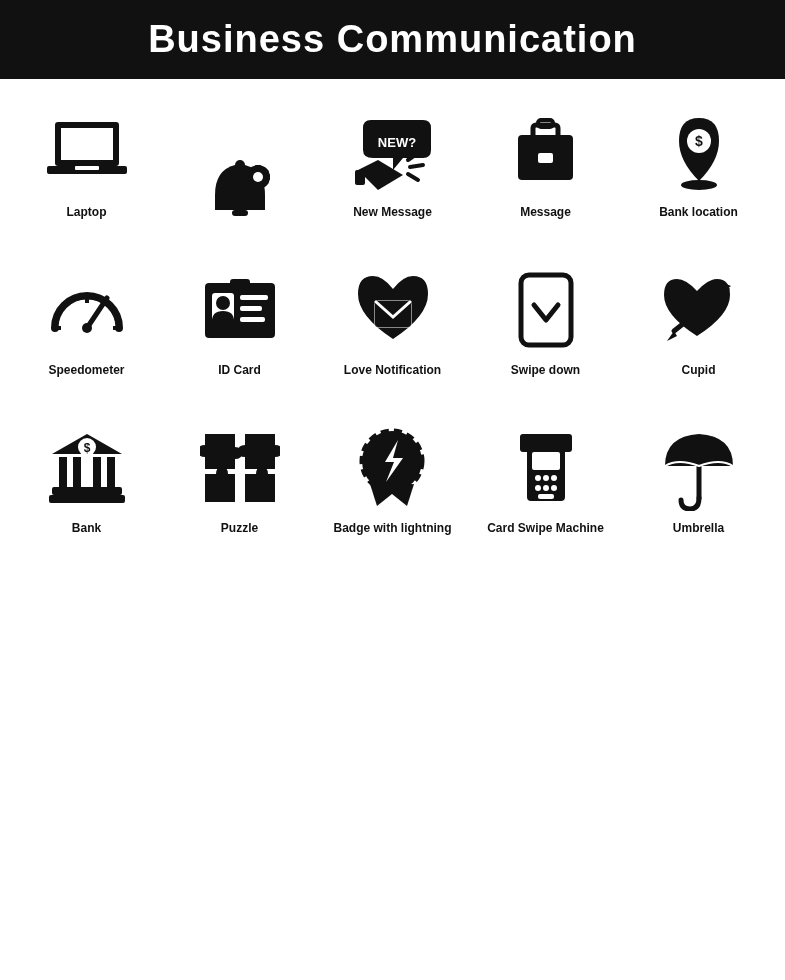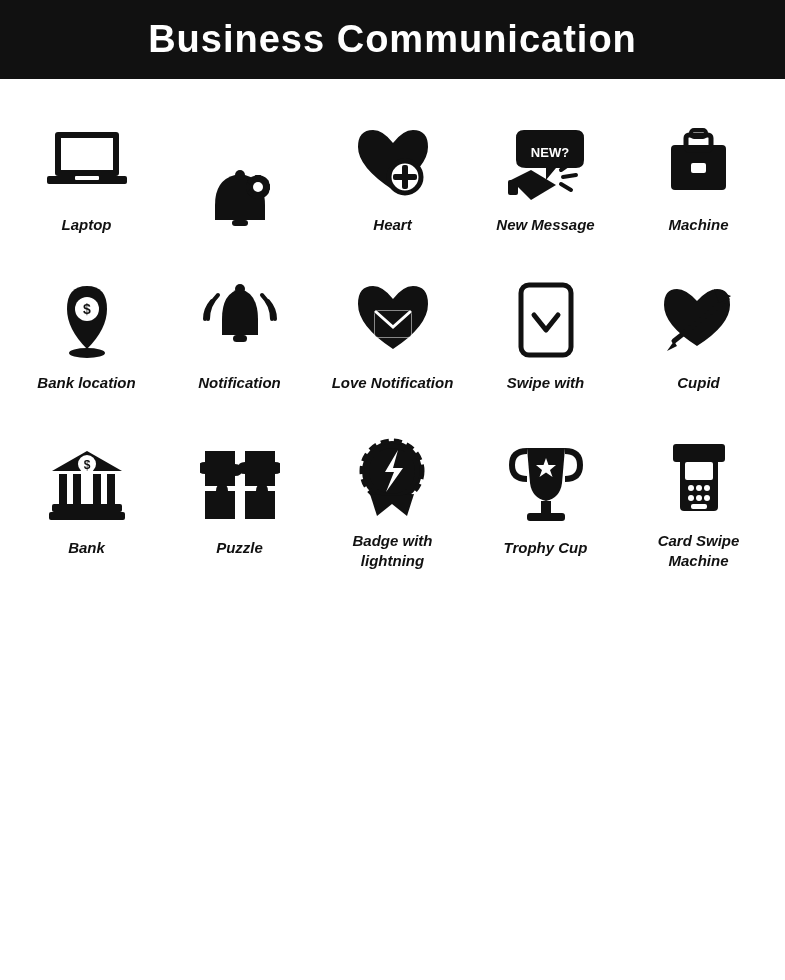--- a/index.html
+++ b/index.html
@@ -10,21 +10,20 @@
       font-family: Arial, sans-serif;
       display: flex;
       flex-direction: column;
       align-items: center;
     }
     .header {
       width: 100%;
       background: #111;
       padding: 18px 0;
       text-align: center;
-      margin-bottom: 10px;
     }
     .header h1 {
       color: #fff;
       font-size: 38px;
       font-weight: 900;
       letter-spacing: 1px;
     }
     .grid {
       display: grid;
       grid-template-columns: repeat(5, 1fr);
@@ -41,27 +40,26 @@
       gap: 8px;
     }
     .icon-wrap {
       width: 90px;
       height: 90px;
       display: flex;
       align-items: center;
       justify-content: center;
     }
     .icon-label {
-      font-size: 15px;
+      font-size: 12px;
       font-weight: 600;
       color: #111;
       text-align: center;
       line-height: 1.3;
       min-height: 32px;
-      font-style: italic;
     }
     svg {
       fill: #111;
     }
   </style>
 </head>
 <body>
 
 <div class="header">
   <h1>Business Communication</h1>
@@ -96,32 +94,20 @@
         <rect x="46" y="19" width="4" height="6" rx="1"></rect>
         <rect x="66" y="19" width="4" height="6" rx="1"></rect>
         <rect x="48.5" y="12.5" width="4" height="6" rx="1" transform="rotate(45 50.5 15.5)"></rect>
         <rect x="63.5" y="25.5" width="4" height="6" rx="1" transform="rotate(45 65.5 28.5)"></rect>
         <rect x="48.5" y="25.5" width="4" height="6" rx="1" transform="rotate(-45 50.5 28.5)"></rect>
         <rect x="63.5" y="12.5" width="4" height="6" rx="1" transform="rotate(-45 65.5 15.5)"></rect>
       </svg>
     </div>
   </div>
 
-  <div class="icon-item">
-    <div class="icon-wrap">
-      <svg width="80" height="75" viewBox="0 0 80 75">
-        <path d="M40 65 Q5 42 5 22 Q5 5 20 5 Q30 5 40 18 Q50 5 60 5 Q75 5 75 22 Q75 42 40 65 Z"></path>
-
-        <circle cx="52" cy="52" r="16" fill="#fff" stroke="#111" stroke-width="5"></circle>
-        <rect x="49" y="40" width="6" height="24" rx="2" fill="#111"></rect>
-        <rect x="40" y="49" width="24" height="6" rx="2" fill="#111"></rect>
-      </svg>
-    </div>
-    <div class="icon-label">Heart</div>
-  </div>
 
   <div class="icon-item">
     <div class="icon-wrap">
       <svg width="80" height="75" viewBox="0 0 80 75">
 
         <path d="M10 5 L70 5 Q78 5 78 13 L78 35 Q78 43 70 43 L50 43 L40 55 L40 43 L20 43 Q10 43 10 35 L10 13 Q10 5 18 5 Z" fill="#111"></path>
         <text x="44" y="32" font-size="13" font-weight="900" fill="#fff" text-anchor="middle" font-family="Arial">NEW?</text>
 
         <path d="M5 55 L25 45 L50 60 L25 75 Z" fill="#111"></path>
         <rect x="2" y="55" width="10" height="15" rx="2" fill="#111"></rect>
@@ -137,58 +123,77 @@
   <div class="icon-item">
     <div class="icon-wrap">
       <svg width="75" height="75" viewBox="0 0 75 75">
         <rect x="10" y="20" width="55" height="45" rx="4"></rect>
         <rect x="25" y="10" width="25" height="15" rx="3" fill="none" stroke="#111" stroke-width="5"></rect>
         <rect x="30" y="38" width="15" height="10" rx="2" fill="#fff"></rect>
 
         <rect x="30" y="5" width="15" height="7" rx="3" fill="none" stroke="#111" stroke-width="4"></rect>
       </svg>
     </div>
-    <div class="icon-label">Machine</div>
+    <div class="icon-label">Message</div>
   </div>
 
 
   <div class="icon-item">
     <div class="icon-wrap">
       <svg width="80" height="78" viewBox="0 0 80 78">
 
         <path d="M40 5 Q20 5 20 28 Q20 48 40 68 Q60 48 60 28 Q60 5 40 5 Z"></path>
         <circle cx="40" cy="28" r="12" fill="#fff"></circle>
 
         <text x="40" y="33" font-size="14" font-weight="900" fill="#111" text-anchor="middle" font-family="Arial">$</text>
 
         <ellipse cx="40" cy="72" rx="18" ry="5" fill="#111"></ellipse>
       </svg>
     </div>
     <div class="icon-label">Bank location</div>
   </div>
 
-
-
-  <div class="icon-item">
-    <div class="icon-wrap">
-      <svg width="80" height="78" viewBox="0 0 80 78">
-
-        <path d="M12 20 Q5 28 5 38" fill="none" stroke="#111" stroke-width="4" stroke-linecap="round"></path>
-        <path d="M18 14 Q8 24 8 38" fill="none" stroke="#111" stroke-width="4" stroke-linecap="round"></path>
-
-        <path d="M68 20 Q75 28 75 38" fill="none" stroke="#111" stroke-width="4" stroke-linecap="round"></path>
-        <path d="M62 14 Q72 24 72 38" fill="none" stroke="#111" stroke-width="4" stroke-linecap="round"></path>
-
-        <path d="M40 8 Q22 12 22 38 L22 54 L58 54 L58 38 Q58 12 40 8 Z"></path>
-        <rect x="33" y="54" width="14" height="7" rx="3.5"></rect>
-        <circle cx="40" cy="8" r="5"></circle>
-      </svg>
-    </div>
-    <div class="icon-label">Notification</div>
-  </div>
+  <div class="icon-item">
+    <div class="icon-wrap">
+      <svg width="80" height="75" viewBox="0 0 80 75">
+
+        <path d="M8 55 A32 32 0 0 1 72 55" fill="none" stroke="#111" stroke-width="8" stroke-linecap="round"></path>
+
+        <path d="M14 55 A26 26 0 0 1 66 55" fill="none" stroke="#fff" stroke-width="5"></path>
+
+        <line x1="40" y1="55" x2="60" y2="25" stroke="#111" stroke-width="5" stroke-linecap="round"></line>
+        <circle cx="40" cy="55" r="5" fill="#111"></circle>
+
+        <line x1="8" y1="55" x2="14" y2="55" stroke="#111" stroke-width="4"></line>
+        <line x1="72" y1="55" x2="66" y2="55" stroke="#111" stroke-width="4"></line>
+        <line x1="40" y1="23" x2="40" y2="30" stroke="#111" stroke-width="4"></line>
+      </svg>
+    </div>
+    <div class="icon-label">Speedometer</div>
+  </div>
+
+  <div class="icon-item">
+    <div class="icon-wrap">
+      <svg width="80" height="75" viewBox="0 0 80 75">
+        <rect x="5" y="10" width="70" height="55" rx="4"></rect>
+
+        <rect x="12" y="20" width="22" height="28" rx="3" fill="#fff"></rect>
+        <circle cx="23" cy="30" r="7" fill="#111"></circle>
+        <path d="M12 48 Q12 38 23 38 Q34 38 34 48" fill="#111"></path>
+
+        <rect x="40" y="22" width="28" height="5" rx="2" fill="#fff"></rect>
+        <rect x="40" y="33" width="22" height="5" rx="2" fill="#fff"></rect>
+        <rect x="40" y="44" width="25" height="5" rx="2" fill="#fff"></rect>
+
+        <rect x="30" y="6" width="20" height="8" rx="3" fill="#111"></rect>
+      </svg>
+    </div>
+    <div class="icon-label">ID Card</div>
+  </div>
+
 
   <div class="icon-item">
     <div class="icon-wrap">
       <svg width="80" height="78" viewBox="0 0 80 78">
 
         <path d="M40 68 Q5 45 5 23 Q5 5 20 5 Q30 5 40 18 Q50 5 60 5 Q75 5 75 23 Q75 45 40 68 Z"></path>
 
         <rect x="22" y="30" width="36" height="26" rx="3" fill="#fff" stroke="#fff" stroke-width="1"></rect>
         <rect x="22" y="30" width="36" height="26" rx="3" fill="#111"></rect>
         <path d="M22 30 L40 46 L58 30" fill="none" stroke="#fff" stroke-width="3"></path>
@@ -199,21 +204,21 @@
 
 
   <div class="icon-item">
     <div class="icon-wrap">
       <svg width="60" height="80" viewBox="0 0 60 80">
         <rect x="5" y="5" width="50" height="70" rx="8" fill="none" stroke="#111" stroke-width="5"></rect>
 
         <path d="M18 35 L30 50 L42 35" fill="none" stroke="#111" stroke-width="5" stroke-linecap="round" stroke-linejoin="round"></path>
       </svg>
     </div>
-    <div class="icon-label">Swipe with</div>
+    <div class="icon-label">Swipe down</div>
   </div>
 
   <div class="icon-item">
     <div class="icon-wrap">
       <svg width="80" height="78" viewBox="0 0 80 78">
 
         <path d="M38 65 Q5 44 5 24 Q5 8 18 8 Q27 8 38 20 Q49 8 58 8 Q71 8 71 24 Q71 44 38 65 Z"></path>
 
         <line x1="15" y1="60" x2="68" y2="18" stroke="#111" stroke-width="5" stroke-linecap="round"></line>
 
@@ -274,38 +279,20 @@
         <polygon points="43,14 30,36 39,36 31,56 48,32 38,32" fill="#fff"></polygon>
 
         <path d="M15 58 L22 80 L37 68 L37 60 Z" fill="#111"></path>
 
         <path d="M59 58 L52 80 L37 68 L37 60 Z" fill="#111"></path>
       </svg>
     </div>
     <div class="icon-label">Badge with lightning</div>
   </div>
 
-  <div class="icon-item">
-    <div class="icon-wrap">
-      <svg width="78" height="85" viewBox="0 0 78 85">
-
-        <path d="M20 5 L58 5 L55 40 Q53 55 39 58 Q25 55 23 40 Z"></path>
-
-        <path d="M20 8 Q5 8 5 22 Q5 36 20 36" fill="none" stroke="#111" stroke-width="6"></path>
-        <path d="M58 8 Q73 8 73 22 Q73 36 58 36" fill="none" stroke="#111" stroke-width="6"></path>
-
-        <polygon points="39,15 41.5,22 49,22 43,27 45.5,34 39,29.5 32.5,34 35,27 29,22 36.5,22" fill="#fff"></polygon>
-
-        <rect x="34" y="58" width="10" height="12" fill="#111"></rect>
-
-        <rect x="20" y="70" width="38" height="8" rx="3" fill="#111"></rect>
-      </svg>
-    </div>
-    <div class="icon-label">Trophy Cup</div>
-  </div>
 
   <div class="icon-item">
     <div class="icon-wrap">
       <svg width="68" height="85" viewBox="0 0 68 85">
 
         <rect x="15" y="20" width="38" height="55" rx="4"></rect>
 
         <rect x="20" y="26" width="28" height="18" rx="2" fill="#fff"></rect>
 
         <rect x="8" y="8" width="52" height="18" rx="3"></rect>
@@ -315,14 +302,29 @@
         <circle cx="42" cy="52" r="3" fill="#fff"></circle>
         <circle cx="26" cy="62" r="3" fill="#fff"></circle>
         <circle cx="34" cy="62" r="3" fill="#fff"></circle>
         <circle cx="42" cy="62" r="3" fill="#fff"></circle>
         <rect x="26" y="68" width="16" height="5" rx="2" fill="#fff"></rect>
       </svg>
     </div>
     <div class="icon-label">Card Swipe Machine</div>
   </div>
 
+  <div class="icon-item">
+    <div class="icon-wrap">
+      <svg width="78" height="85" viewBox="0 0 78 85">
+
+        <path d="M5 40 Q5 10 39 8 Q73 10 73 40 Z"></path>
+
+        <line x1="39" y1="40" x2="39" y2="72" stroke="#111" stroke-width="5" stroke-linecap="round"></line>
+
+        <path d="M39 72 Q39 83 30 83 Q21 83 21 74" fill="none" stroke="#111" stroke-width="5" stroke-linecap="round"></path>
+
+        <path d="M5 40 Q18 32 39 40 Q60 32 73 40" fill="none" stroke="#fff" stroke-width="2"></path>
+      </svg>
+    </div>
+    <div class="icon-label">Umbrella</div>
+  </div>
 
 </div>
 
 </body></html>

